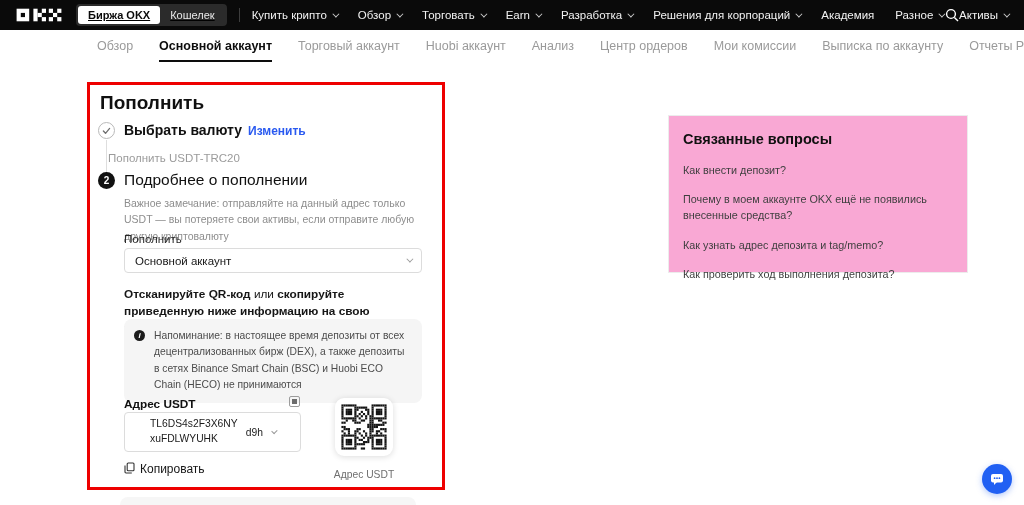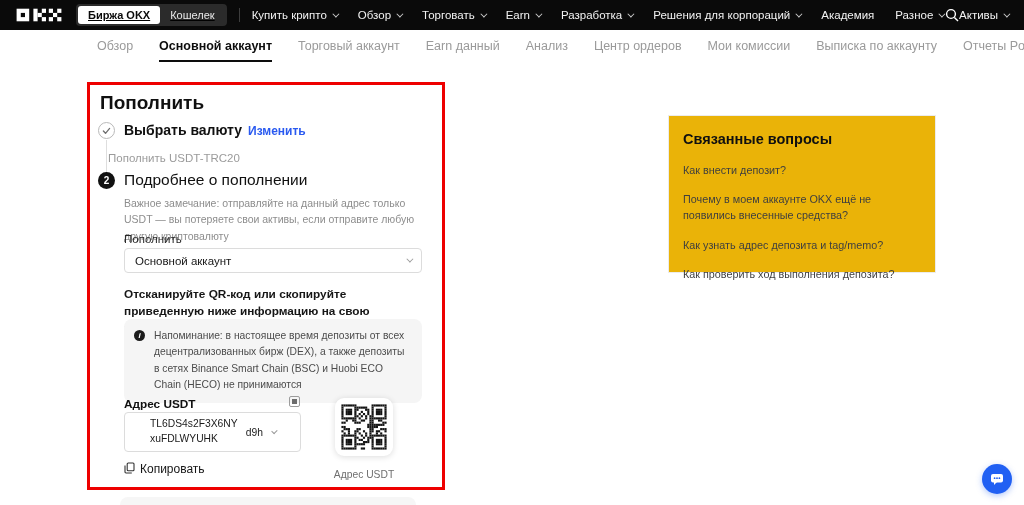--- a/index.html
+++ b/index.html
@@ -46,21 +46,21 @@
   .warning { position:absolute; left:34px; top:110px; width:302px; font-size:10.5px; color:#8d8d8d; line-height:1.55; }
 
   .sel-label { position:absolute; left:34px; top:148px; font-size:11.5px; color:#2a2a2a; }
   .select-box { position:absolute; left:34px; top:163px; width:298px; height:25px;
     border:1px solid #dcdcdc; border-radius:4px; display:flex; align-items:center;
     padding:0 10px; cursor:pointer; background:#fff; }
   .select-box .val { font-size:11.5px; color:#161616; flex:1; }
 
   .scan-text { position:absolute; left:34px; top:201px; width:300px; font-size:11.8px;
     font-weight:600; color:#161616; line-height:1.45; }
-  .scan-text b { font-weight:700; }
+  .scan-text b { font-weight:400; }
 
   .notice { position:absolute; left:34px; top:234px; width:298px; background:#f5f5f5;
     border-radius:8px; padding:9px 12px 9px 30px; }
   .notice-icon { position:absolute; left:10px; top:11px; width:11px; height:11px; border-radius:50%;
     background:#1c1c1c; color:#fff; font-size:8px; font-weight:bold; font-style:italic;
     display:flex; align-items:center; justify-content:center; }
   .notice-text { font-size:10.3px; color:#4c4c4c; line-height:1.6; }
 
   .addr-label { position:absolute; left:34px; top:312px; font-size:11.8px; font-weight:bold; color:#101010; }
   .addr-qr-toggle { position:absolute; left:199px; top:311px; width:11px; height:11px;
@@ -74,22 +74,22 @@
   .addr-box .caret, .select-box .caret { border-color:#9a9a9a; margin-left:8px; }
   .copy-row { position:absolute; left:34px; top:377px; display:flex; align-items:flex-start; gap:5px; cursor:pointer; }
   .copy-row span.txt { font-size:12px; color:#161616; }
 
   .qr-card { position:absolute; left:245px; top:313px; width:58px; height:58px; background:#fff;
     border-radius:9px; box-shadow:0 1px 6px rgba(0,0,0,.14); display:flex; align-items:center; justify-content:center; }
   .qr-caption { position:absolute; left:230px; top:384px; width:88px; text-align:center;
     font-size:10.3px; color:#6f6f6f; }
 
   
-  .faq { position:absolute; left:668px; top:115px; width:268px; height:158px;
-    border:1px solid #ececec; background:#eab308; padding:15px 14px; }
+  .faq { position:absolute; left:668px; top:115px; width:300px; height:158px;
+    border:1px solid #ececec; background:#f9a8d4; padding:15px 14px; }
   .faq-title { font-size:14.5px; font-weight:bold; color:#101010; margin-bottom:15px; }
   .faq-item { font-size:10.8px; color:#3f3f3f; line-height:1.5; margin-bottom:13px; cursor:pointer; }
 
   
   .bottom-bar { position:absolute; left:120px; top:497px; width:296px; height:8px;
     background:#f6f6f6; border-radius:8px 8px 0 0; }
   .chat-fab { position:absolute; left:982px; top:464px; width:30px; height:30px; border-radius:50%;
     background:var(--chat_blue,#2160f3); display:flex; align-items:center; justify-content:center;
     cursor:pointer; box-shadow:0 2px 6px rgba(33,96,243,.35); }
 </style>
@@ -162,21 +162,21 @@
         <i class="caret"></i>
       </div>
 
   </div>
 </div>
 
 <div class="tabbar">
   <div class="tab">Обзор</div>
   <div class="tab active">Основной аккаунт</div>
   <div class="tab">Торговый аккаунт</div>
-  <div class="tab">Earn данный</div>
+  <div class="tab">Huobi аккаунт</div>
   <div class="tab">Анализ</div>
   <div class="tab">Центр ордеров</div>
   <div class="tab">Мои комиссии</div>
   <div class="tab">Выписка по аккаунту</div>
   <div class="tab">Отчеты PoR</div>
 </div>
 
 <div class="panel">
   <div class="panel-title">Пополнить</div>
 

